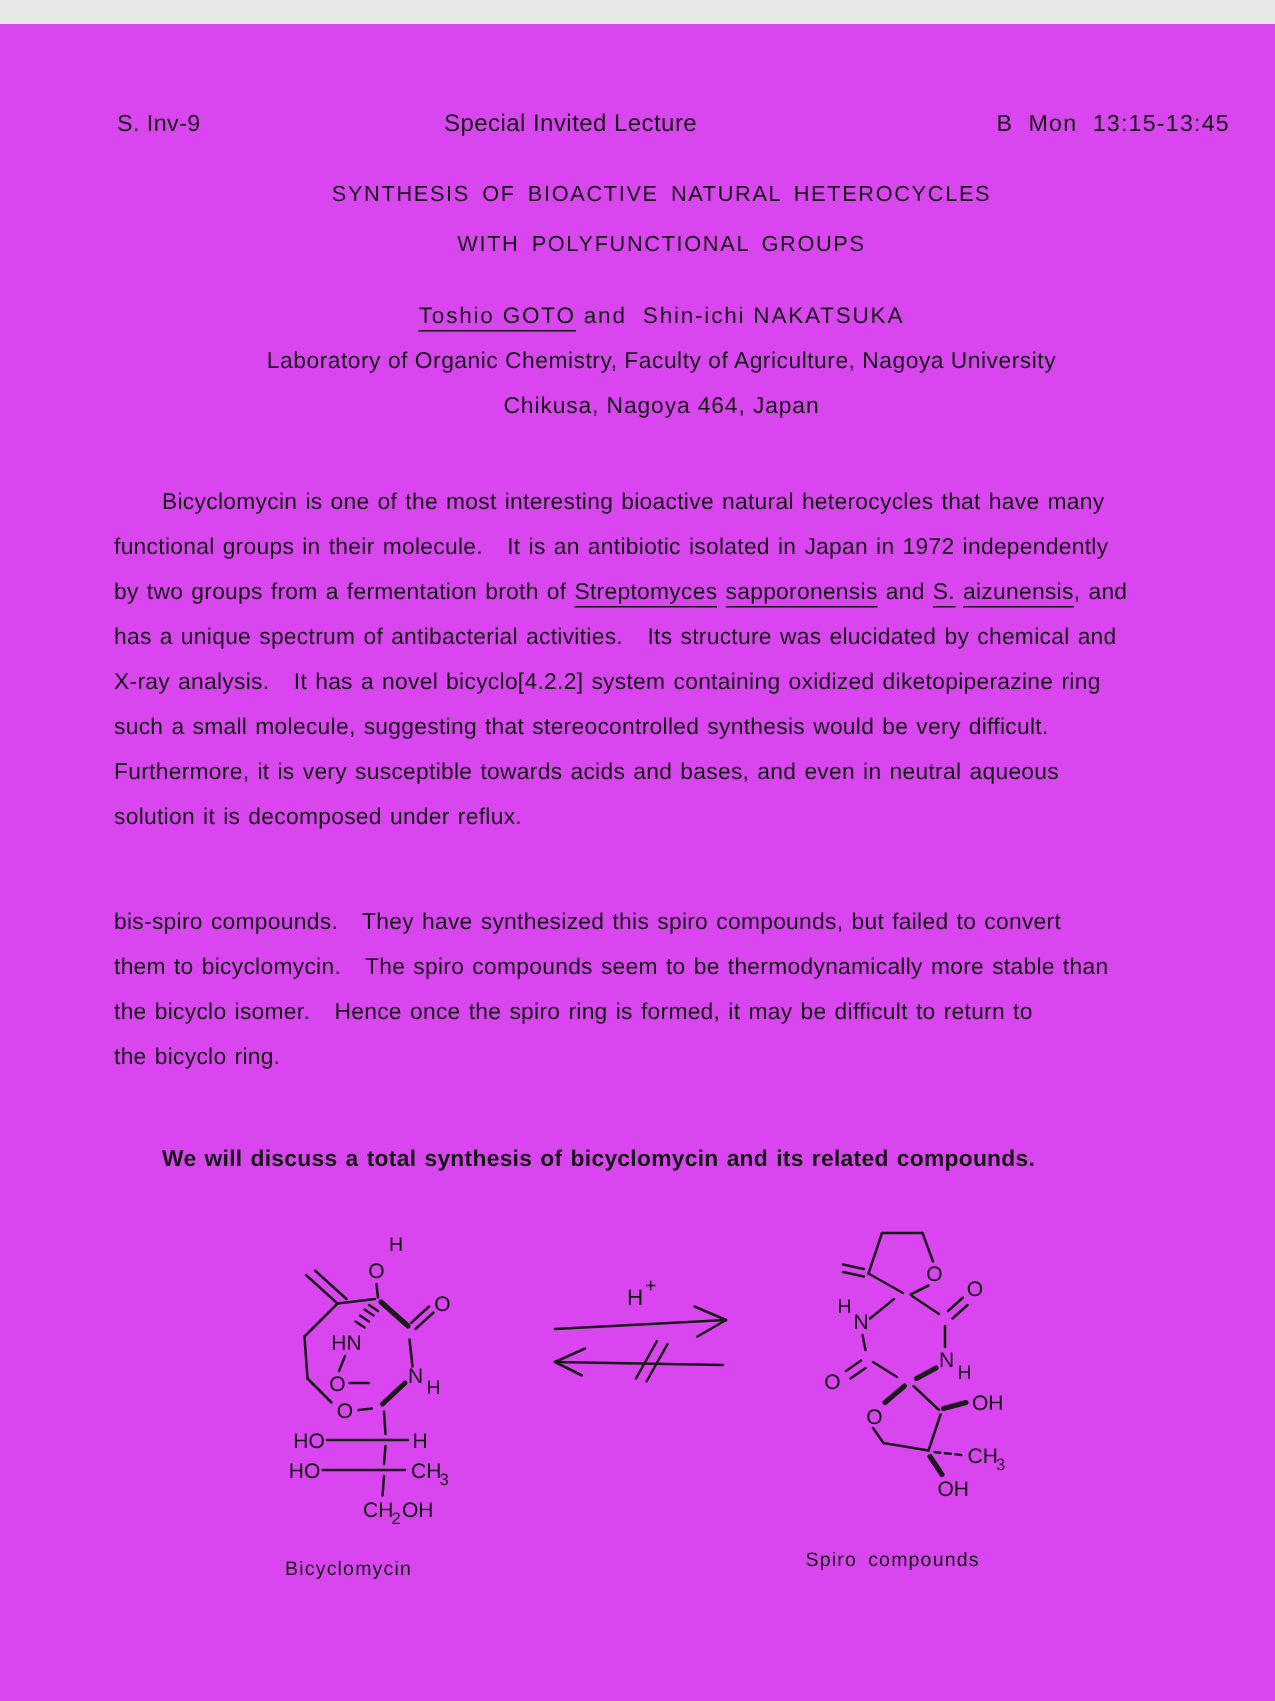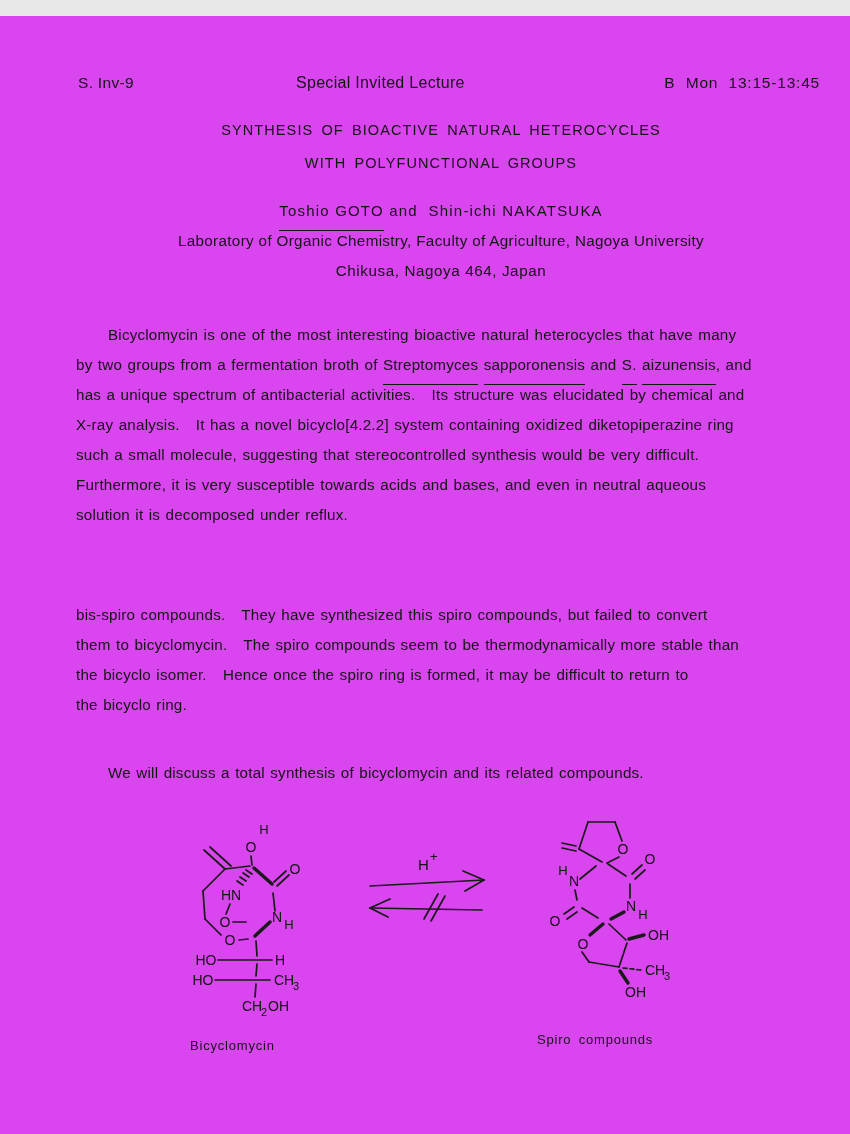--- a/index.html
+++ b/index.html
@@ -15,26 +15,26 @@
   .hdr-center{left:296px;font-size:16px;}
   .hdr-right{right:30px;letter-spacing:.8px;}
   
   .cblock{left:0;width:850px;text-align:center;transform:translateX(16px);white-space:pre;}
   .title{font-size:14.5px;letter-spacing:1.1px;word-spacing:3px;}
   .t1{top:106px;}
   .t2{top:139px;}
   .authors{top:186px;font-size:15px;letter-spacing:1.2px;}
   .affil1{top:216px;font-size:15.2px;letter-spacing:.35px;}
   .affil2{top:246px;font-size:15.2px;letter-spacing:.6px;}
-  .u{border-bottom:1.6px solid #151515;padding-bottom:11px;}
+  .u{border-bottom:1.6px solid #151515;padding-bottom:1px;}
   
   .para{left:76px;width:760px;font-size:15.2px;line-height:30px;letter-spacing:.2px;word-spacing:1px;}
   .p1{top:304px;}
   .p2{top:584px;}
-  .p3{top:742px;}
+  .p3{top:742px;font-weight:bold;}
   .bline{white-space:pre;}
   .indent{text-indent:32px;}
   
   svg text{font-family:"Liberation Sans", sans-serif;fill:#141414;}
   svg .bond{stroke:#1a1a1a;stroke-width:1.7;stroke-linecap:round;fill:none;}
   svg .bold{stroke-width:3.4;}
   svg .dash{stroke-dasharray:4 3;}
   .caption{font-size:13px;letter-spacing:.8px;white-space:pre;}
   .cap-left{left:190px;top:1022px;}
   .cap-right{left:537px;top:1016px;word-spacing:3px;}
@@ -50,20 +50,21 @@
 
   <div class="abs cblock title t1">SYNTHESIS OF BIOACTIVE NATURAL HETEROCYCLES</div>
   <div class="abs cblock title t2">WITH POLYFUNCTIONAL GROUPS</div>
 
   <div class="abs cblock authors"><span class="u">Toshio GOTO</span><span> and  Shin-ichi NAKATSUKA</span></div>
   <div class="abs cblock affil1">Laboratory of Organic Chemistry, Faculty of Agriculture, Nagoya University</div>
   <div class="abs cblock affil2">Chikusa, Nagoya 464, Japan</div>
 
   <div class="abs para p1">
     <div class="bline indent">Bicyclomycin is one of the most interesting bioactive natural heterocycles that have many</div>
+    <div class="bline">functional groups in their molecule.   It is an antibiotic isolated in Japan in 1972 independently</div>
     <div class="bline"><span>by two groups from a fermentation broth of </span><span class="u">Streptomyces</span><span> </span><span class="u">sapporonensis</span><span> and </span><span class="u">S.</span><span> </span><span class="u">aizunensis</span><span>, and</span></div>
     <div class="bline">has a unique spectrum of antibacterial activities.   Its structure was elucidated by chemical and</div>
     <div class="bline">X-ray analysis.   It has a novel bicyclo[4.2.2] system containing oxidized diketopiperazine ring</div>
     <div class="bline">such a small molecule, suggesting that stereocontrolled synthesis would be very difficult.</div>
     <div class="bline">Furthermore, it is very susceptible towards acids and bases, and even in neutral aqueous</div>
     <div class="bline">solution it is decomposed under reflux.</div>
   </div>
 
   <div class="abs para p2">
     <div class="bline">bis-spiro compounds.   They have synthesized this spiro compounds, but failed to convert</div>

